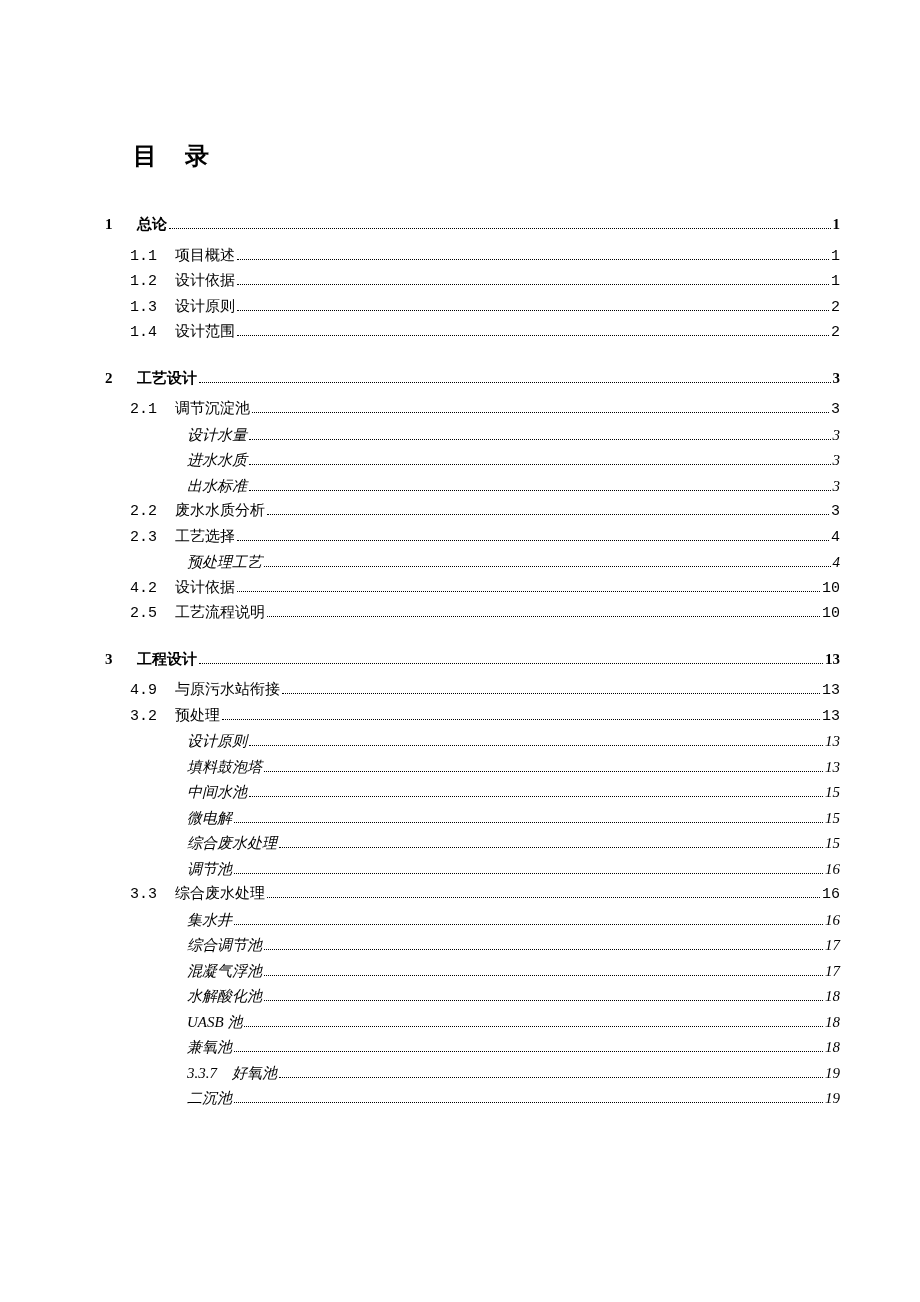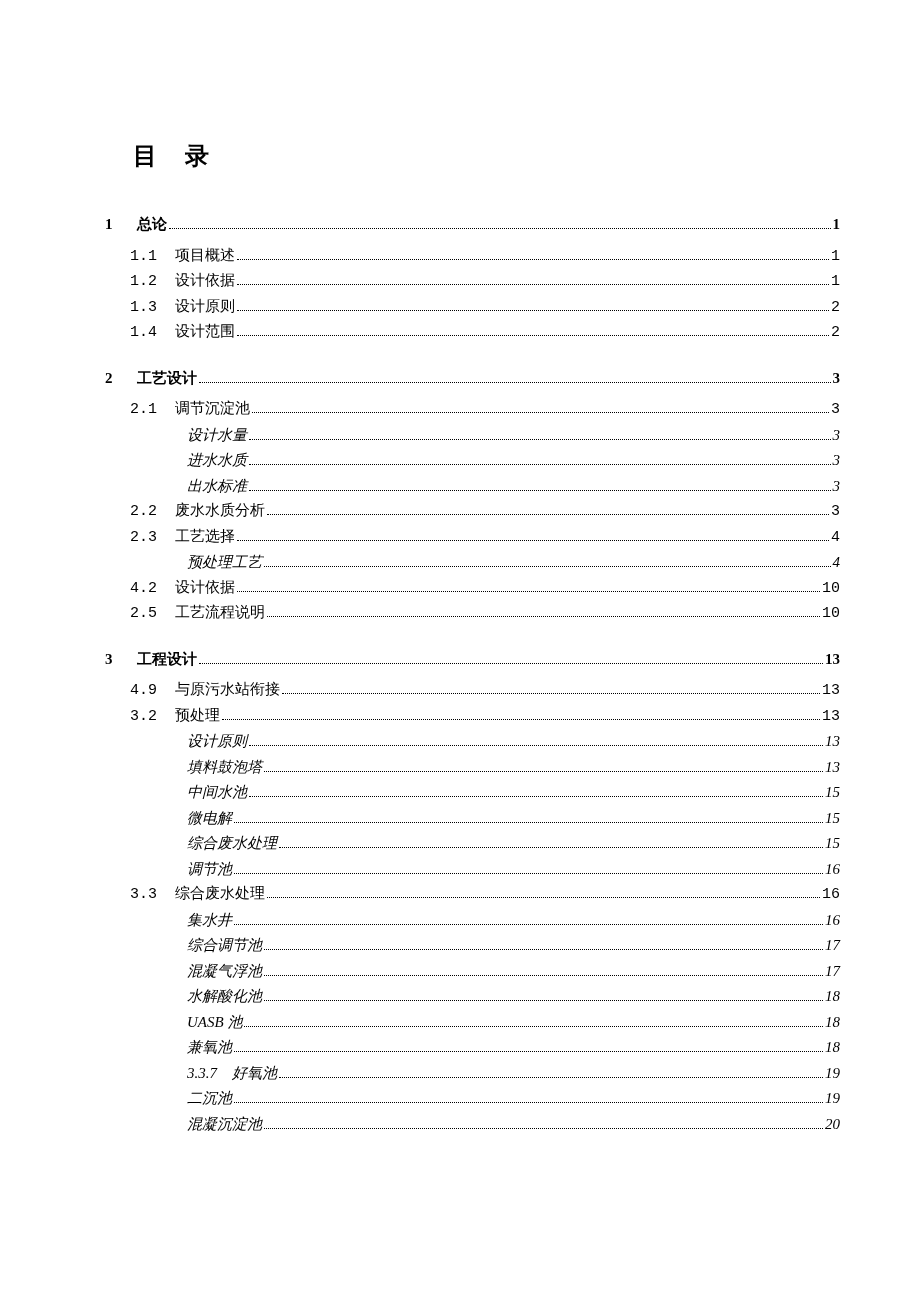--- a/index.html
+++ b/index.html
@@ -233,19 +233,14 @@
         <span class="toc-num w2">3.3.7</span>
         <span class="toc-label">好氧池</span>
         <span class="leader"></span>
         <span class="toc-page" style="font-style: italic;">19</span>
       </div>
       <div class="toc-row l2 indent-2">
         <span class="toc-label">二沉池</span>
         <span class="leader"></span>
         <span class="toc-page" style="font-style: italic;">19</span>
       </div>
-      <div class="toc-row l2 indent-2">
-        <span class="toc-label">混凝沉淀池</span>
-        <span class="leader"></span>
-        <span class="toc-page" style="font-style: italic;">20</span>
-      </div>
     </div>
 </div>
 
 </body></html>

